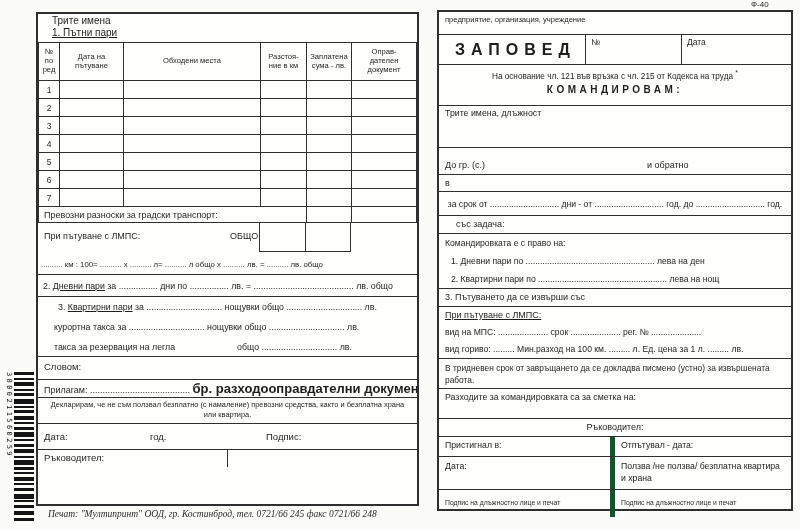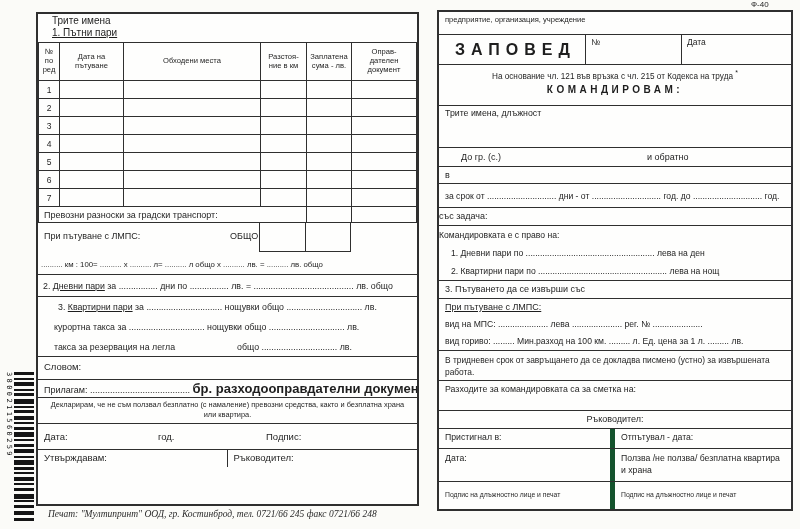--- a/index.html
+++ b/index.html
@@ -38,21 +38,21 @@
   .kv div { height:20px; line-height:20px; padding-left:20px; white-space:nowrap; }
   .kv div.ind { padding-left:16px; }
   .kv .resright { display:inline-block; margin-left:62px; }
   .vsichko { height:23px; line-height:23px; font-size:8.8px; padding-left:5px; white-space:nowrap; }
   .slovom { height:23px; line-height:20px; font-size:9.5px; padding-left:6px; }
   .prilagam { height:18px; line-height:17px; font-size:9px; padding-left:6px; white-space:nowrap; }
   .prilagam b { font-size:13px; }
   .decl { height:26px; font-size:7.4px; text-align:center; padding:2px 12px; line-height:1.35; }
   .dataline { height:26px; font-size:9.5px; }
   .dataline span { position:absolute; top:7px; }
-  .dl-data { left:6px; } .dl-god { left:120px; } .dl-podpis { left:228px; }
+  .dl-data { left:6px; } .dl-god { left:112px; } .dl-podpis { left:228px; }
   .utv { height:17px; display:flex; border-bottom:none; }
   .utv .c { flex:0 0 50%; font-size:9.5px; line-height:16px; padding-left:6px; }
   .utv .c:first-child { border-right:1px solid #2f2f2f; }
   .lf-footer {
     position:absolute; left:48px; top:509px; width:380px;
     font-family:"Liberation Serif", serif; font-style:italic;
     font-size:9.5px; color:#2a2a2a; white-space:nowrap;
   }
 
   
@@ -60,27 +60,27 @@
   .org { height:23px; font-size:7.6px; padding:3px 6px; }
   .zap { height:30px; display:flex; }
   .zap .t { flex:0 0 146px; font-size:16px; font-weight:bold; letter-spacing:6px; padding-left:16px; line-height:29px; }
   .zap .n { flex:0 0 96px; border-left:1px solid #2f2f2f; font-size:8.5px; padding:2px 5px; }
   .zap .d { flex:1; border-left:1px solid #2f2f2f; font-size:8.5px; padding:2px 5px; }
   .legal { height:41px; text-align:center; padding-top:2px; }
   .legal .l { font-size:8.2px; line-height:11px; }
   .legal sup { font-size:7px; }
   .legal .cmd { font-size:10px; font-weight:bold; letter-spacing:3.5px; margin-top:2px; }
   .names42 { height:42px; font-size:8.8px; padding:2px 6px; }
-  .dogr { height:19px; line-height:19px; font-size:9px; padding-left:22px; }
+  .dogr { height:19px; line-height:19px; font-size:9px; padding-left:6px;margin-top:8px; }
   .dogr .back { position:absolute; left:208px; top:0; }
   .vrow { height:17px; line-height:16px; font-size:9px; padding-left:6px; }
-  .srok { height:24px; line-height:25px; font-size:8.6px; padding-left:6px; white-space:nowrap; }
-  .zadacha { height:18px; line-height:17px; font-size:9px; padding-left:0; }
+  .srok { height:24px; line-height:25px; font-size:8.6px; white-space:nowrap;text-align:center; }
+  .zadacha { height:18px; line-height:17px; font-size:9px; padding-left:17px; }
   .pravo { height:55px; font-size:8.6px; }
-  .pravo div { height:18px; line-height:18px; white-space:nowrap; }
+  .pravo div { height:18px; line-height:18px; padding-left:6px; white-space:nowrap; }
   .pravo div.ind { padding-left:12px; }
   .patuvane { height:18px; line-height:17px; font-size:9px; padding-left:6px; }
   .lmps { height:52px; font-size:8.6px; }
   .lmps div { height:17px; line-height:17px; padding-left:6px; white-space:nowrap; }
   .lmps .hd { text-decoration:underline; font-size:9px; }
   .tridn { height:30px; font-size:8.4px; line-height:12px; padding:3px 6px; }
   .razhodi { height:30px; font-size:8.8px; padding:3px 6px; }
   .rak { height:18px; line-height:17px; text-align:center; font-size:9px; }
   .cols { display:flex; }
   .cols .c { flex:0 0 50%; padding:3px 6px; }
@@ -222,21 +222,20 @@
 
   <div class="row decl">Декларирам, че не съм ползвал безплатно (с намаление) превозни средства, както и безплатна храна или квартира.</div>
 
   <div class="row dataline">
     <span class="dl-data">Дата:</span>
     <span class="dl-god">год.</span>
     <span class="dl-podpis">Подпис:</span>
   </div>
 
   <div class="row utv">
-    <div class="c">Утвърждавам:</div>
     <div class="c">Ръководител:</div>
   </div>
 </div>
 
 <div class="lf-footer">Печат: "Мултипринт" ООД, гр. Костинброд, тел. 0721/66 245 факс 0721/66 248</div>
 
 <div class="rf-code">Ф-40</div>
 
 <div class="form rf">
   <div class="row org">предприятие, организация, учреждение</div>
@@ -268,21 +267,21 @@
   <div class="row pravo">
     <div>Командировката е с право на:</div>
     <div class="ind">1. Дневни пари по ...................................................... лева на ден</div>
     <div class="ind">2. Квартирни пари по ...................................................... лева на нощ</div>
   </div>
 
   <div class="row patuvane">3. Пътуването да се извърши със</div>
 
   <div class="row lmps">
     <div class="hd">При пътуване с ЛМПС:</div>
-    <div>вид на МПС: ..................... лева ..................... рег. № .....................</div>
+    <div>вид на МПС: ..................... срок ..................... рег. № .....................</div>
     <div>вид гориво: ......... Мин.разход на 100 км. ......... л. Ед. цена за 1 л. ......... лв.</div>
   </div>
 
   <div class="row tridn">В тридневен срок от завръщането да се докладва писмено (устно) за извършената работа.</div>
 
   <div class="row razhodi">Разходите за командировката са за сметка на:</div>
 
   <div class="row rak">Ръководител:</div>
 
   <div class="row cols arrived">

